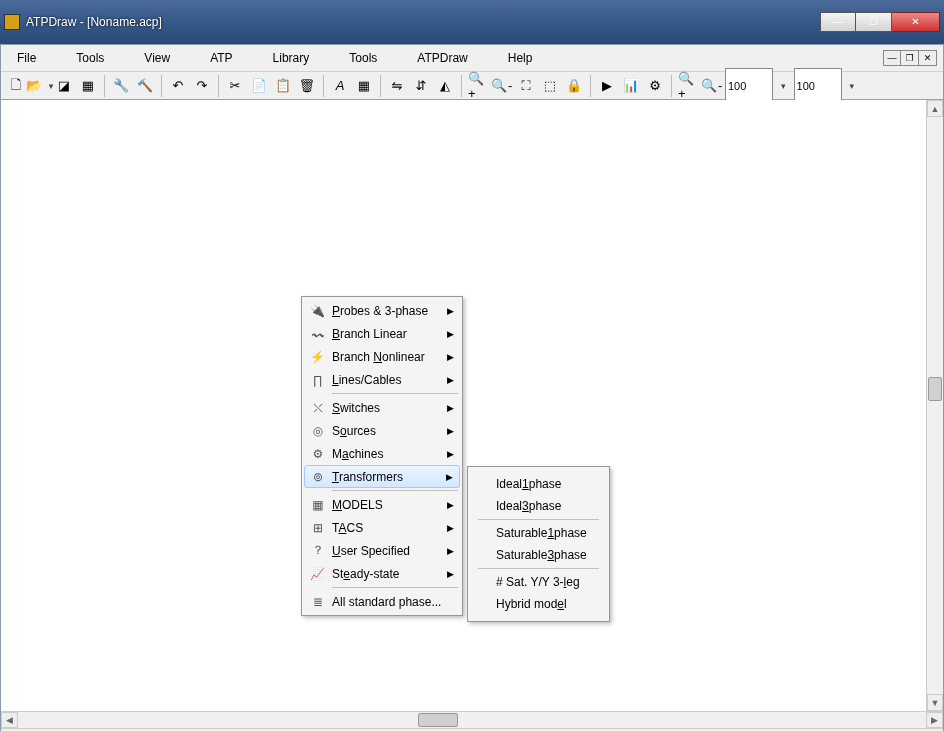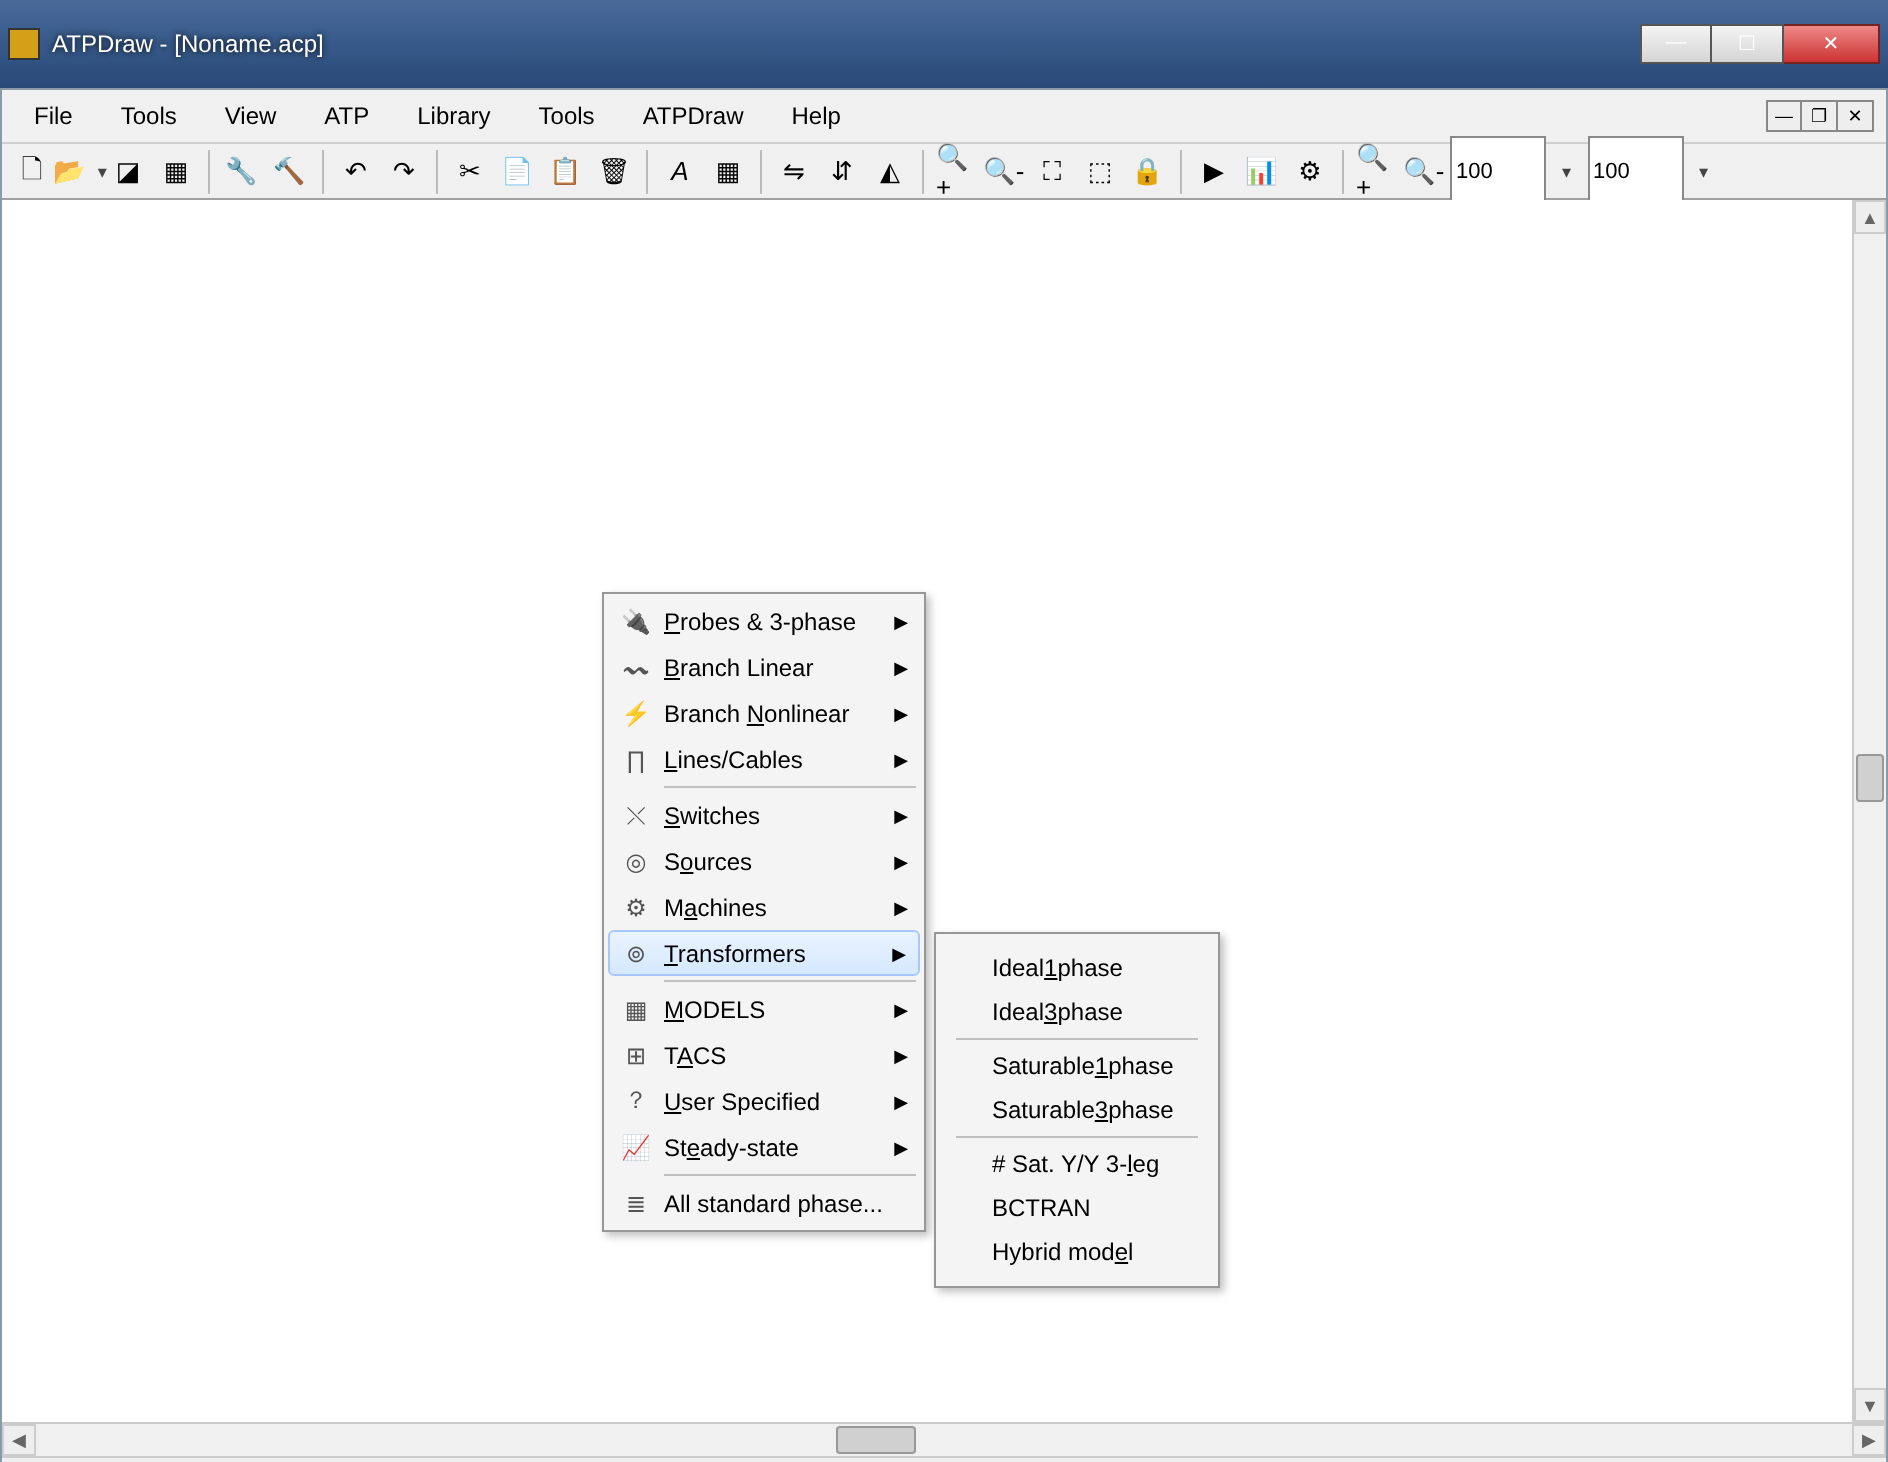--- a/index.html
+++ b/index.html
@@ -57,21 +57,21 @@
     height: calc(731px - 28px);
     display:flex; flex-direction:column;
     position: relative;
   }
   
   .menubar {
     display:flex;
     align-items:center;
     background:#f0f0f0;
     padding: 4px 6px;
-    gap: 4px;
+    gap: 20px;
     border-bottom: 1px solid #d0d0d0;
   }
   .menubar .menu-item { padding: 2px 10px; cursor:default; }
   .mdi-controls { margin-left:auto; display:flex; gap:0; }
   .mdi-btn { width:18px; height:16px; border:1px solid #888; background:#eee; display:flex;align-items:center; justify-content:center; font-size:9px; }
   .mdi-btn + .mdi-btn { border-left:none; }
 
   
   .toolbar {
     display:flex;
@@ -319,21 +319,20 @@
           </div>
 
         <div class="submenu" id="submenu" style="left:466px; top:366px;">
             <div class="srow">Ideal <span class="ul">1</span> phase</div>
             <div class="srow">Ideal <span class="ul">3</span> phase</div>
             <div class="sep2"></div>
             <div class="srow">Saturable <span class="ul">1</span> phase</div>
             <div class="srow">Saturable <span class="ul">3</span> phase</div>
             <div class="sep2"></div>
             <div class="srow"># Sat. Y/Y 3-<span class="ul">l</span>eg</div>
-            <div class="srow">BCTRAN</div>
             <div class="srow">Hybrid mod<span class="ul">e</span>l</div>
           </div>
 
       </div>
       <div class="vscroll">
         <div class="arrow">▲</div>
         <div class="track">
           <div class="thumb"></div>
         </div>
         <div class="arrow">▼</div>

